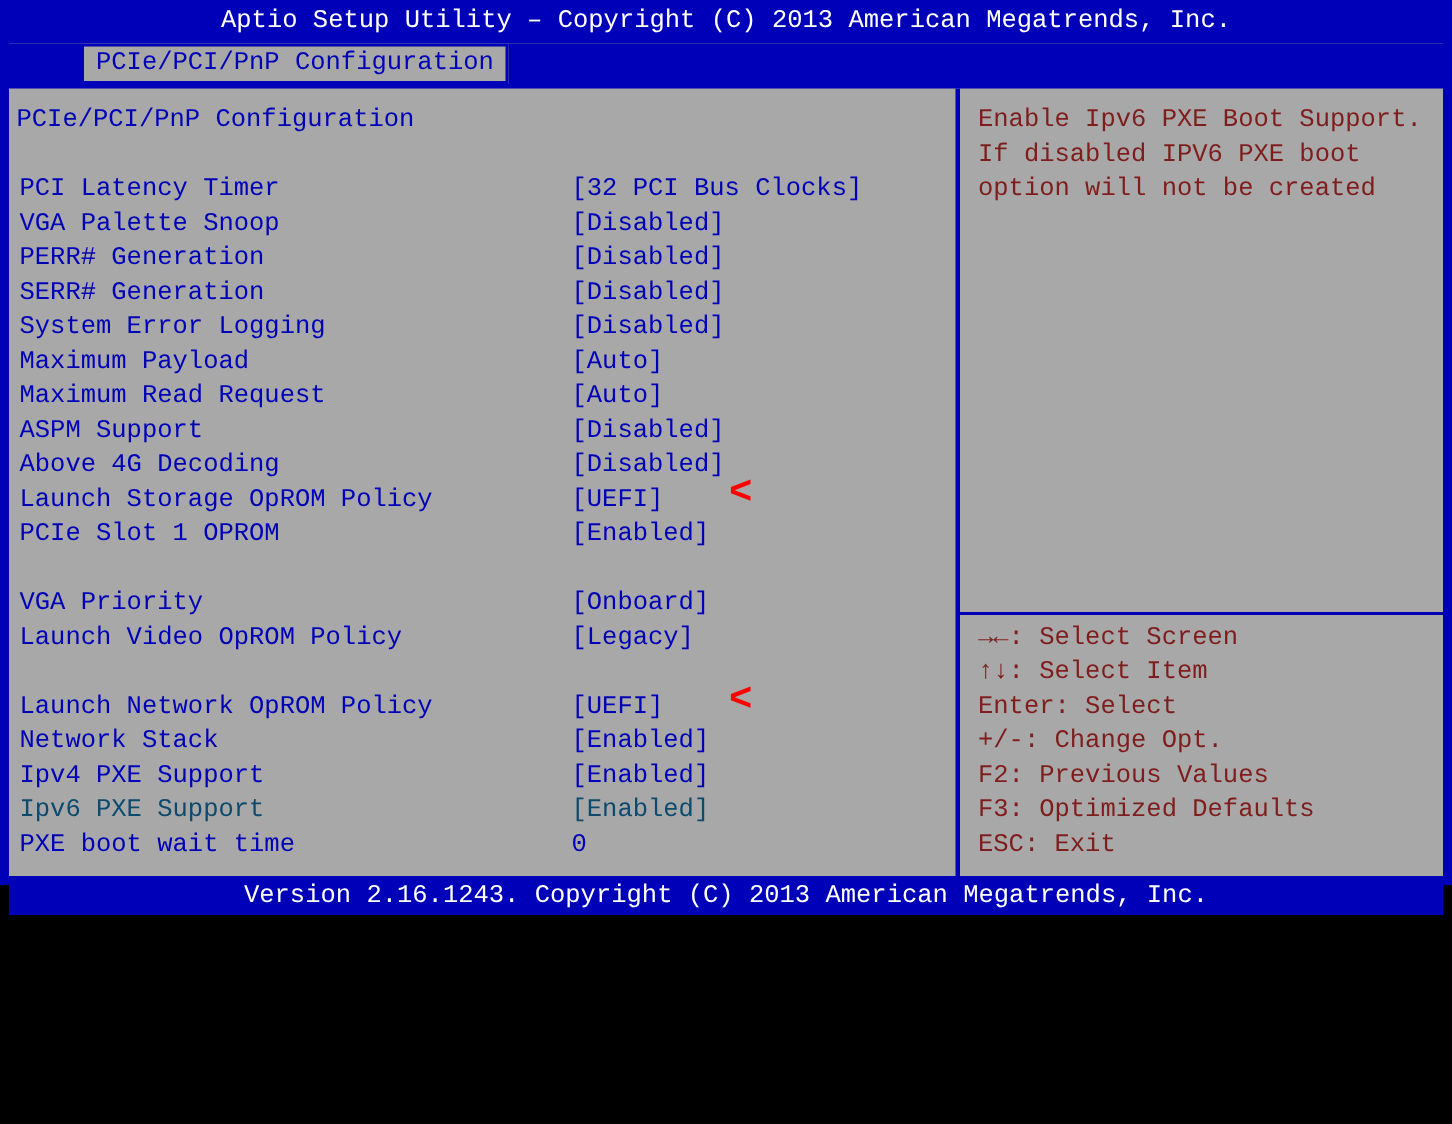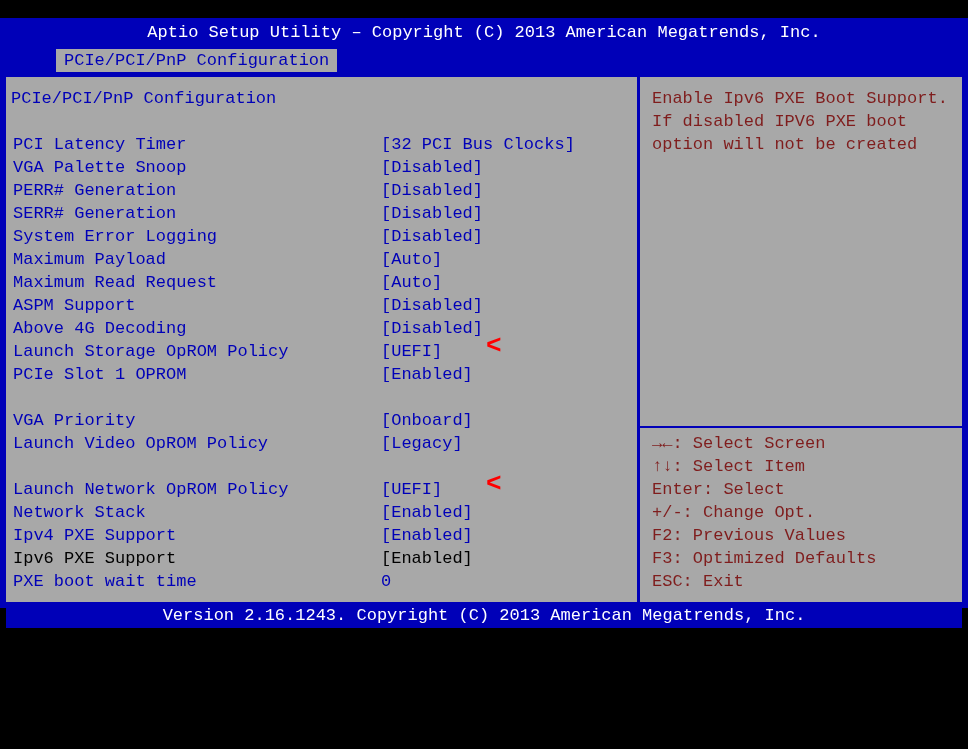--- a/index.html
+++ b/index.html
@@ -12,21 +12,20 @@
     overflow: hidden;
   }
   .bios-frame {
     width: 968px;
     height: 590px;
     background: #a8a8a8;
     border: 6px solid #0000b8;
     border-top: none;
     display: flex;
     flex-direction: column;
-    margin-top: 18px;
   }
   .top-title {
     background: #0000b8;
     color: #fff;
     text-align: center;
     padding: 5px 0;
   }
   .tab-strip {
     background: #0000b8;
     display: flex;
@@ -62,21 +61,21 @@
     margin: 4px -12px;
   }
   .row {
     display: flex;
     line-height: 23px;
     white-space: pre;
   }
   .label { width: 370px; padding-left: 2px; }
   .value { flex: 1; position: relative; }
   .blank-row { height: 23px; }
-  .selected .label, .selected .value { color: #000000; }
+  .selected .label, .selected .value { color: #0c4a6e; }
   .arrow {
     color: #ff0000;
     font-weight: bold;
     font-size: 26px;
     position: absolute;
     left: 105px;
     top: -5px;
   }
   .helpkey {
     white-space: pre;

